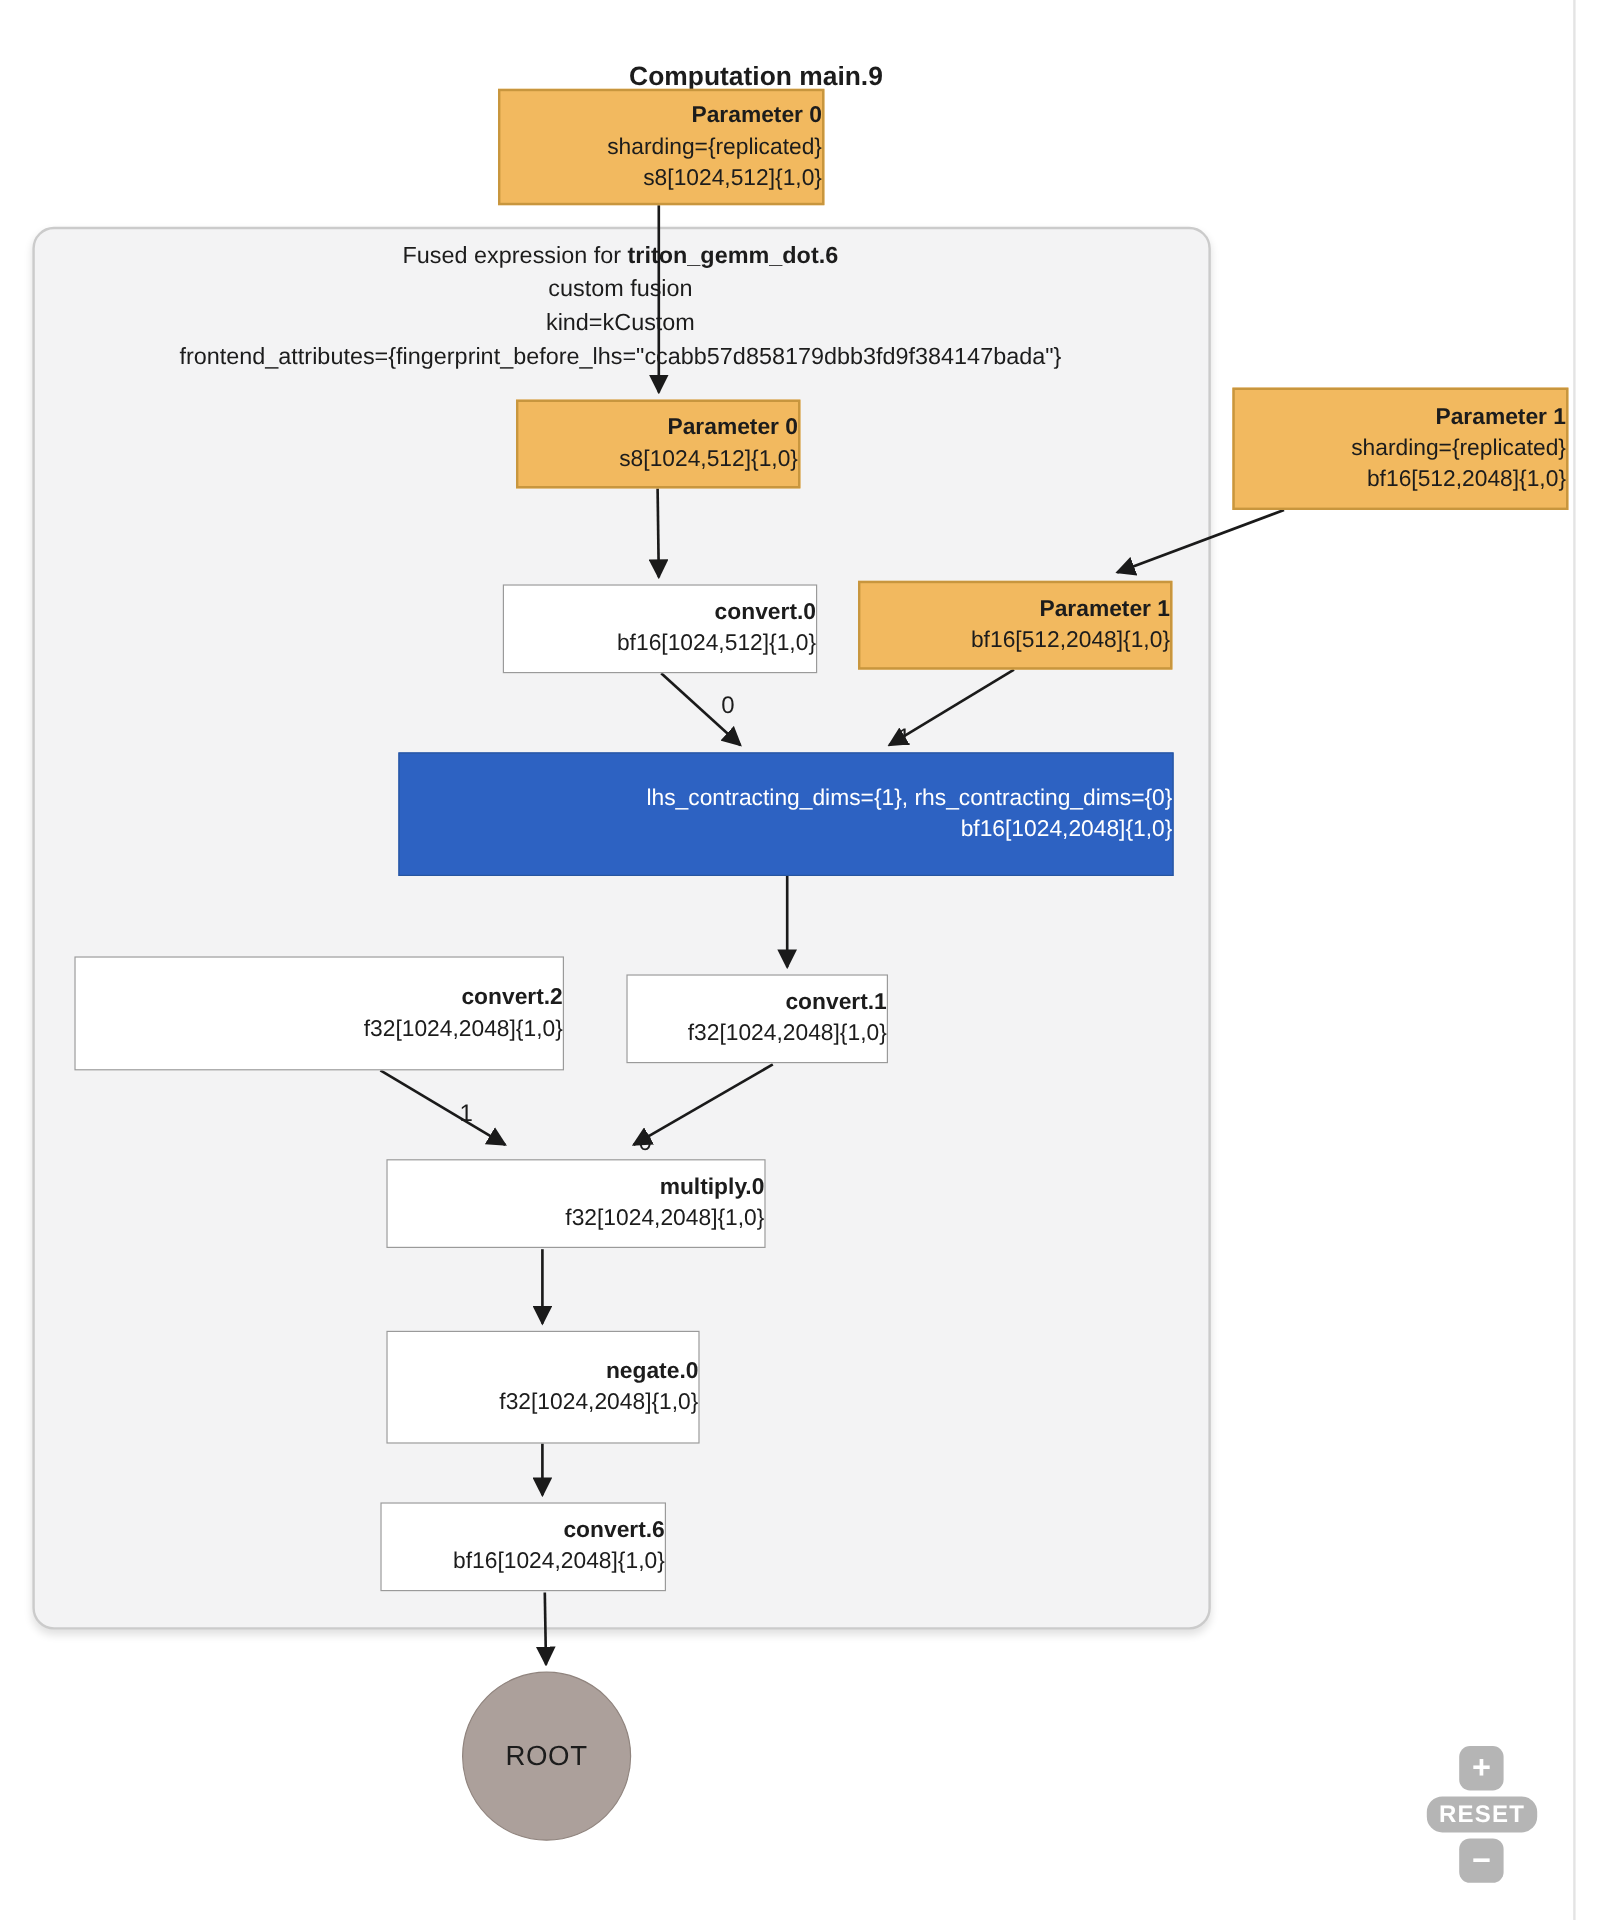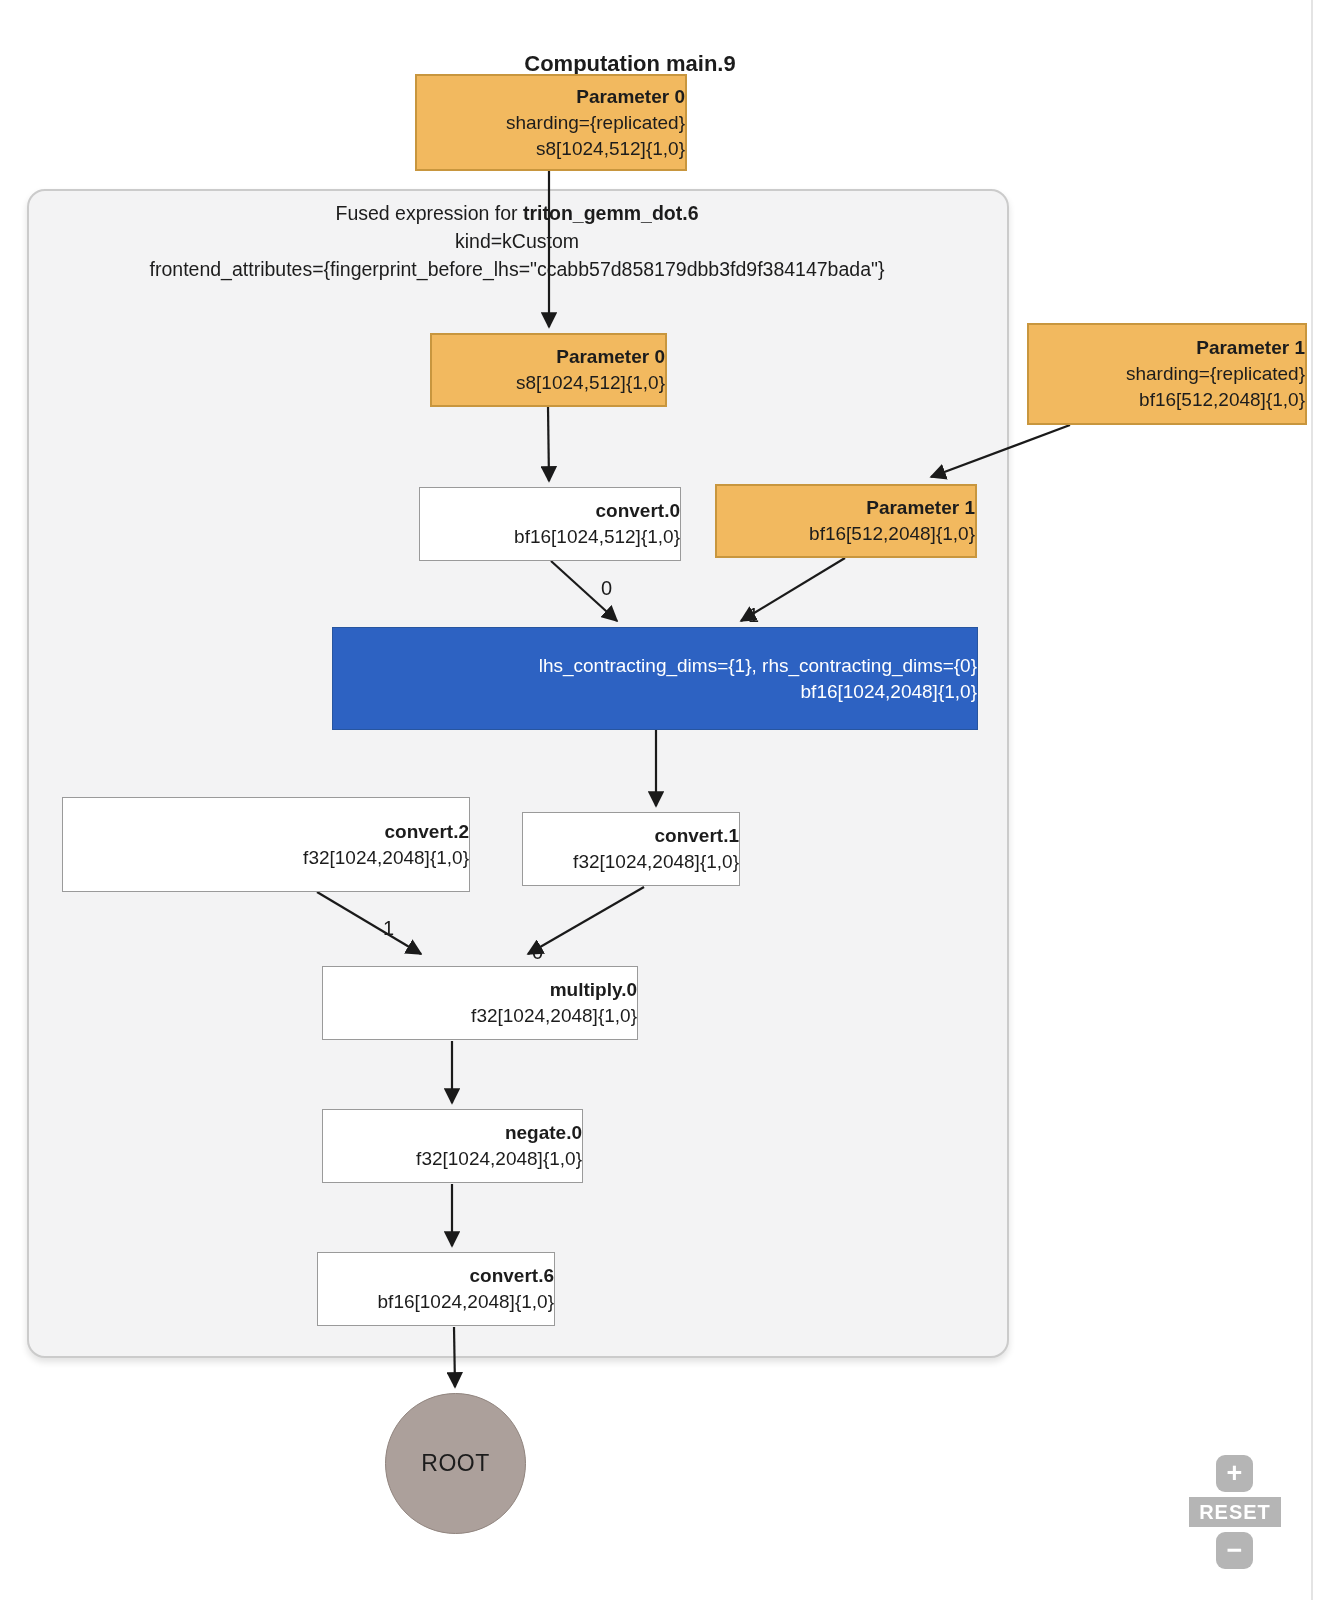--- a/index.html
+++ b/index.html
@@ -53,39 +53,40 @@
   svg.edges{position:absolute; left:0; top:0; z-index:5; pointer-events:none;}
   .edge-label{
     position:absolute; z-index:6; font-size:20px; line-height:20px;
   }
   .ctl{
     position:absolute; background:var(--control-gray); color:#ffffff;
     display:flex; align-items:center; justify-content:center;
     font-weight:bold; z-index:20; cursor:pointer; border:none;
   }
   .ctl.square{width:37px; height:37px; border-radius:9px; font-size:27px;}
-  .ctl.wide{left:1189px; top:1497px; width:92px; height:30px; border-radius:0;
+  .ctl.wide{left:1189px; top:1497px; width:92px; height:30px; border-radius:13px;
     font-size:20px; letter-spacing:1px;}
   .ctl.plus{left:1216px; top:1455px;}
   .ctl.minus{left:1216px; top:1532px;}
   .side-divider{
     position:absolute; left:1311px; top:0; width:2px; height:1600px;
     background:#e4e4e4; z-index:0;
   }
 </style>
 </head>
 <body>
 
 <div class="side-divider"></div>
 
 <div class="graph-title">Computation main.9</div>
 
 <div class="cluster"></div>
 <div class="cluster-label">
   <div><span>Fused expression for </span><b>triton_gemm_dot.6</b></div>
+  <div>custom fusion</div>
   <div>kind=kCustom</div>
   <div>frontend_attributes={fingerprint_before_lhs="ccabb57d858179dbb3fd9f384147bada"}</div>
 </div>
 
 <svg class="edges" width="1335" height="1600" viewBox="0 0 1335 1600">
   <defs>
     <marker id="arrow" viewBox="0 0 10 10" refX="9" refY="5" markerWidth="7.5" markerHeight="7.5" orient="auto-start-reverse">
       <path d="M0,0 L10,5 L0,10 z" fill="#1a1a1a"></path>
     </marker>
   </defs>
@@ -147,21 +148,21 @@
 <div class="node op" style="left:522px; top:812px; width:218px; height:74px;">
   <div class="node-title">convert.1</div>
   <div>f32[1024,2048]{1,0}</div>
 </div>
 
 <div class="node op" style="left:322px; top:966px; width:316px; height:74px;">
   <div class="node-title">multiply.0</div>
   <div>f32[1024,2048]{1,0}</div>
 </div>
 
-<div class="node op" style="left:322px; top:1109px; width:261px; height:74px;">
+<div class="node op" style="left:322px; top:1109px; width:261px; height:94px;">
   <div class="node-title">negate.0</div>
   <div>f32[1024,2048]{1,0}</div>
 </div>
 
 <div class="node op" style="left:317px; top:1252px; width:238px; height:74px;">
   <div class="node-title">convert.6</div>
   <div>bf16[1024,2048]{1,0}</div>
 </div>
 
 <div class="root-circle">

